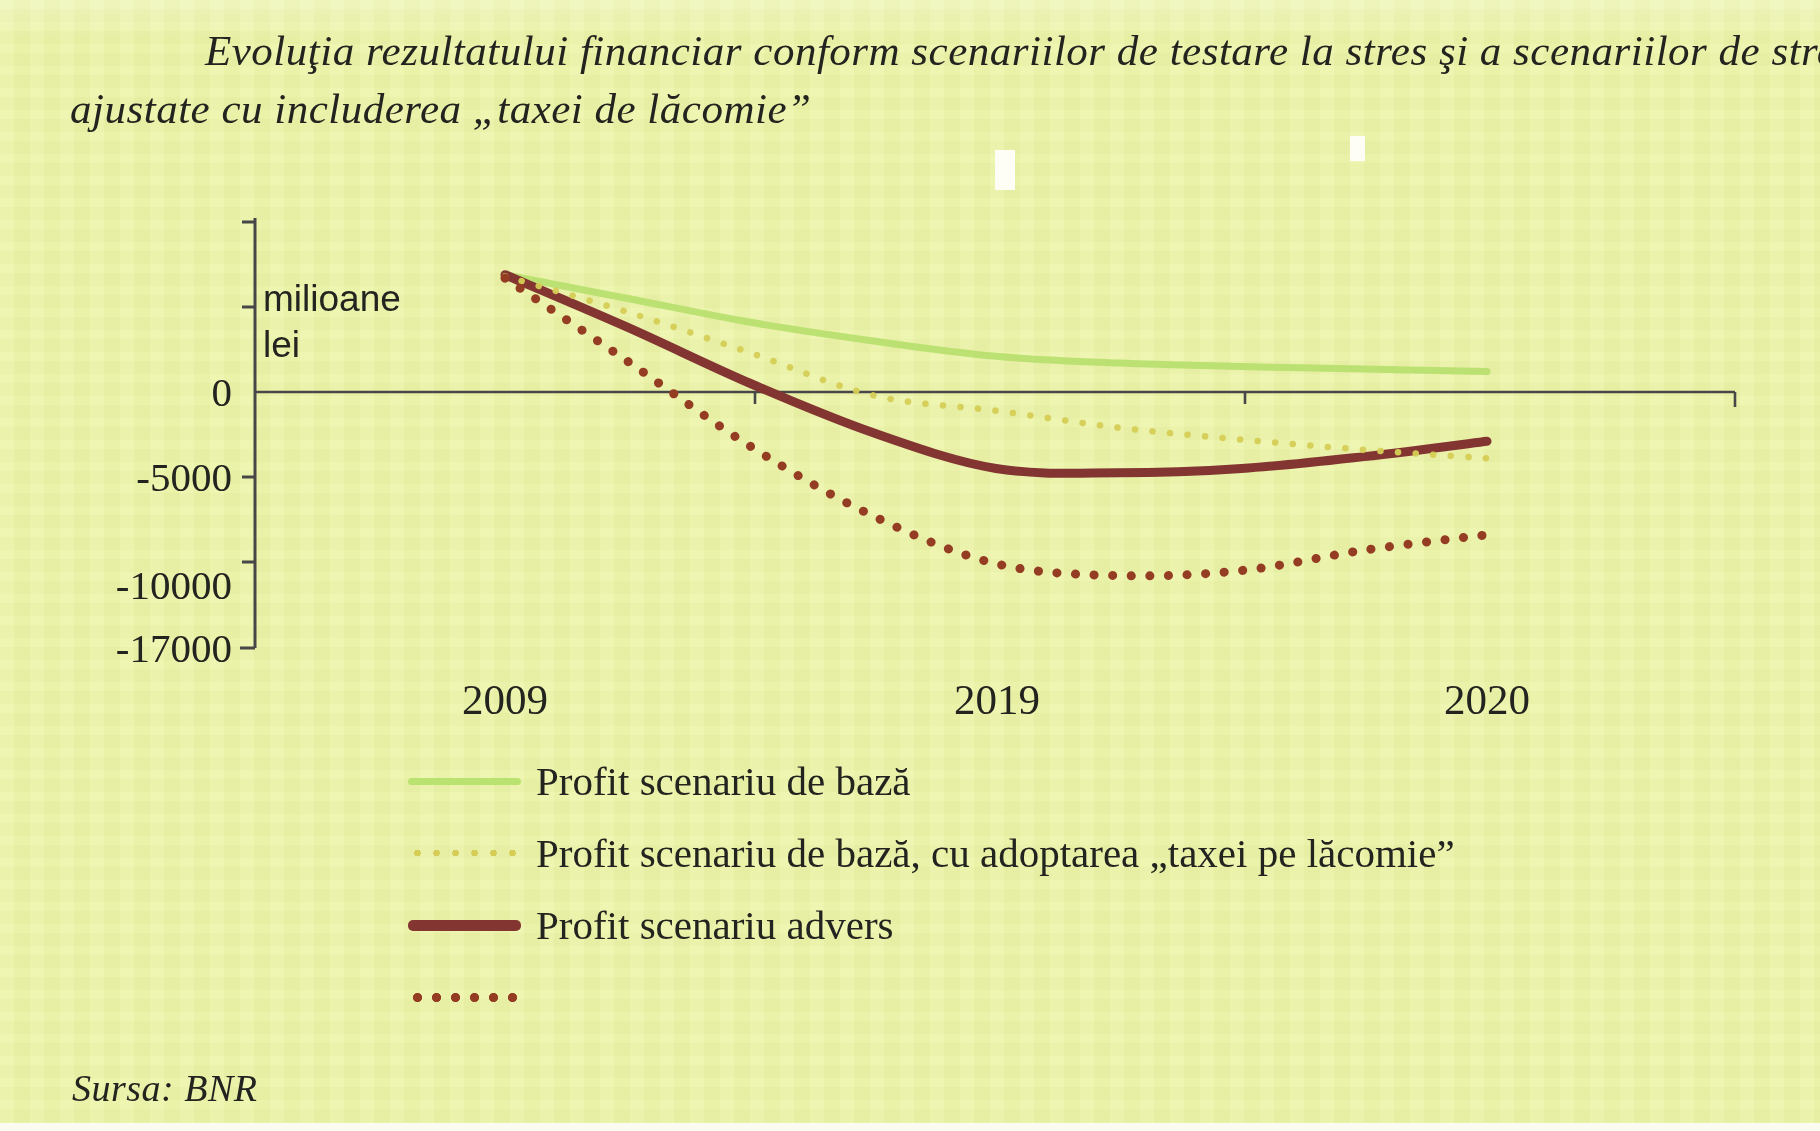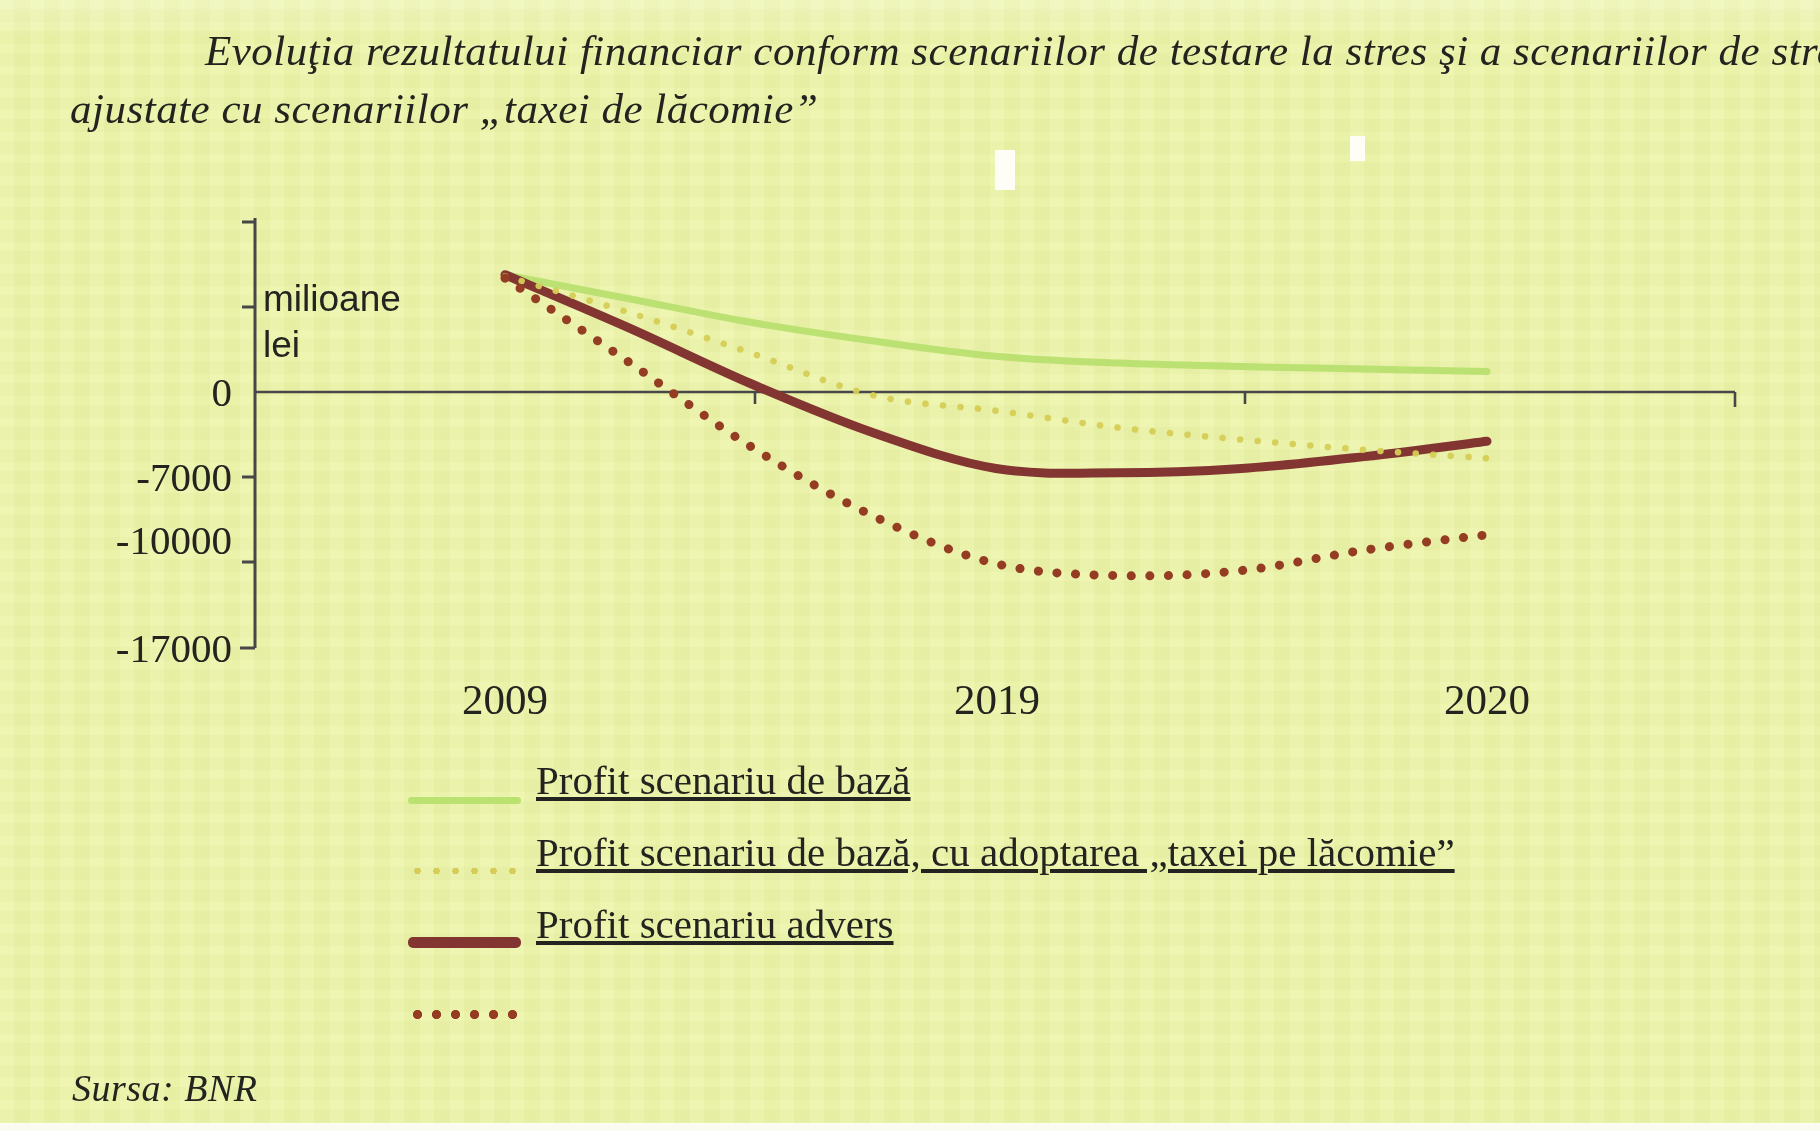--- a/index.html
+++ b/index.html
@@ -32,37 +32,37 @@
   .chart-svg{position:absolute;left:0;top:0;}
 
   .ylab{position:absolute;left:50px;width:182px;text-align:right;font-size:41px;line-height:48px;}
   .xlab{position:absolute;width:170px;text-align:center;font-size:43px;line-height:48px;top:676px;}
   .axis-unit{
     position:absolute;left:263px;top:276px;width:180px;
     font-family:"Liberation Sans", sans-serif;font-size:37px;line-height:46px;
   }
 
   .legend{position:absolute;left:408px;top:758px;}
-  .legend-row{display:flex;align-items:flex-end;height:46px;margin-bottom:26px;text-decoration:underline;}
+  .legend-row{display:flex;align-items:center;height:46px;margin-bottom:26px;}
   .swatch{width:113px;flex:none;margin-right:15px;}
   .sw-solid-green{height:7px;border-radius:4px;background:var(--c-s1);opacity:.95;}
   .sw-solid-maroon{height:11px;border-radius:5px;background:var(--c-s2);}
   .sw-dot-yellow{height:10px;background-image:radial-gradient(circle 3.4px at 50% 50%, var(--c-s3) 96%, rgba(0,0,0,0) 100%);background-size:19px 10px;background-repeat:repeat-x;}
   .sw-dot-red{height:11px;background-image:radial-gradient(circle 4.6px at 50% 50%, var(--c-s4) 96%, rgba(0,0,0,0) 100%);background-size:19px 11px;background-repeat:repeat-x;}
   .legend-label{font-size:41px;white-space:nowrap;}
 
   .source{position:absolute;left:72px;top:1066px;font-style:italic;font-size:38px;letter-spacing:.5px;}
 </style>
 </head>
 <body>
 
 <div class="page" style="--bg: #ecf4a7; --axis: #474747; --text: #23231f; --c-s1: #b7e06e; --c-s2: #833531; --c-s3: #d5cd55; --c-s4: #943d23;">
 
   <div class="title-line l1">Evoluţia rezultatului financiar conform scenariilor de testare la stres şi a scenariilor de stres</div>
-  <div class="title-line l2">ajustate cu scenariilor „taxei de lăcomie”</div>
+  <div class="title-line l2">ajustate cu includerea „taxei de lăcomie”</div>
 
   <div class="artifact a1"></div>
   <div class="artifact a2"></div>
   <div class="artifact bottom-strip"></div>
 
   <svg class="chart-svg" width="1820" height="1131" viewBox="0 0 1820 1131" id="chart-svg">
 
     <path d="M 255 218 L 255 648" fill="none" stroke="var(--axis)" stroke-width="3"></path>
     <path d="M 242 222 H 255 M 242 307 H 255 M 242 477 H 255 M 242 562 H 255 M 240 648 H 255" fill="none" stroke="var(--axis)" stroke-width="3"></path>
 
@@ -70,22 +70,22 @@
     <path d="M 755 392 v 12 M 1245 392 v 12 M 1735 392 v 15" fill="none" stroke="var(--axis)" stroke-width="2.6"></path>
     <g id="series-group">
         <path d="M 505 274.7 C 525.5 278.7, 586.9 290.6, 627.8 298.5 C 668.7 306.4, 709.6 315.2, 750.5 322.3 C 791.4 329.4, 832.4 335.3, 873.3 341 C 914.2 346.7, 955.1 352.6, 996 356.3 C 1036.9 360.0, 1077.9 361.4, 1118.8 363.1 C 1159.7 364.8, 1200.6 365.5, 1241.5 366.5 C 1282.4 367.5, 1323.4 368.3, 1364.3 369.1 C 1405.2 370.0, 1466.5 371.2, 1487 371.6" fill="none" stroke="var(--c-s1)" stroke-width="7" stroke-linecap="round" stroke-linejoin="round" opacity="0.92"></path>
         <path d="M 505 274.7 C 525.5 283.5, 586.9 309.3, 627.8 327.4 C 668.7 345.5, 709.6 365.9, 750.5 383.5 C 791.4 401.1, 832.4 418.6, 873.3 432.8 C 914.2 447.0, 955.1 461.8, 996 468.5 C 1036.9 475.2, 1077.9 472.8, 1118.8 472.8 C 1159.7 472.8, 1200.6 471.2, 1241.5 468.5 C 1282.4 465.8, 1323.4 461.1, 1364.3 456.6 C 1405.2 452.1, 1466.5 443.9, 1487 441.3" fill="none" stroke="var(--c-s2)" stroke-width="9" stroke-linecap="round" stroke-linejoin="round" opacity="1"></path>
         <path d="M 505 276.4 C 525.5 282.3, 586.9 299.4, 627.8 312.1 C 668.7 324.9, 709.6 339.0, 750.5 352.9 C 791.4 366.8, 832.4 385.8, 873.3 395.4 C 914.2 405.0, 955.1 405.3, 996 410.7 C 1036.9 416.1, 1077.9 422.9, 1118.8 427.7 C 1159.7 432.5, 1200.6 435.9, 1241.5 439.6 C 1282.4 443.3, 1323.4 446.7, 1364.3 449.8 C 1405.2 452.9, 1466.5 456.9, 1487 458.3" fill="none" stroke="var(--c-s3)" stroke-width="6.5" stroke-linecap="round" stroke-linejoin="round" opacity="0.95" stroke-dasharray="0.1 17.5"></path>
         <path d="M 505 278.1 C 525.5 292.0, 586.9 333.3, 627.8 361.4 C 668.7 389.4, 709.6 420.6, 750.5 446.4 C 791.4 472.2, 832.4 496.6, 873.3 516.1 C 914.2 535.7, 955.1 553.8, 996 563.7 C 1036.9 573.6, 1077.9 574.5, 1118.8 575.6 C 1159.7 576.7, 1200.6 574.8, 1241.5 570.5 C 1282.4 566.3, 1323.4 556.1, 1364.3 550.1 C 1405.2 544.1, 1466.5 537.3, 1487 534.8" fill="none" stroke="var(--c-s4)" stroke-width="9" stroke-linecap="round" stroke-linejoin="round" opacity="1" stroke-dasharray="0.1 18.5"></path>
       </g>
   </svg>
 
   <div class="ylab" style="top:368px">0</div>
-  <div class="ylab" style="top:453px">-7000</div>
-  <div class="ylab" style="top:516px">-10000</div>
+  <div class="ylab" style="top:453px">-5000</div>
+  <div class="ylab" style="top:561px">-10000</div>
   <div class="ylab" style="top:624px">-17000</div>
 
   <div class="axis-unit">milioane lei</div>
 
   <div class="xlab" style="left:420px">2009</div>
   <div class="xlab" style="left:912px">2019</div>
   <div class="xlab" style="left:1402px">2020</div>
 
   <div class="legend">
     <div class="legend-row">

